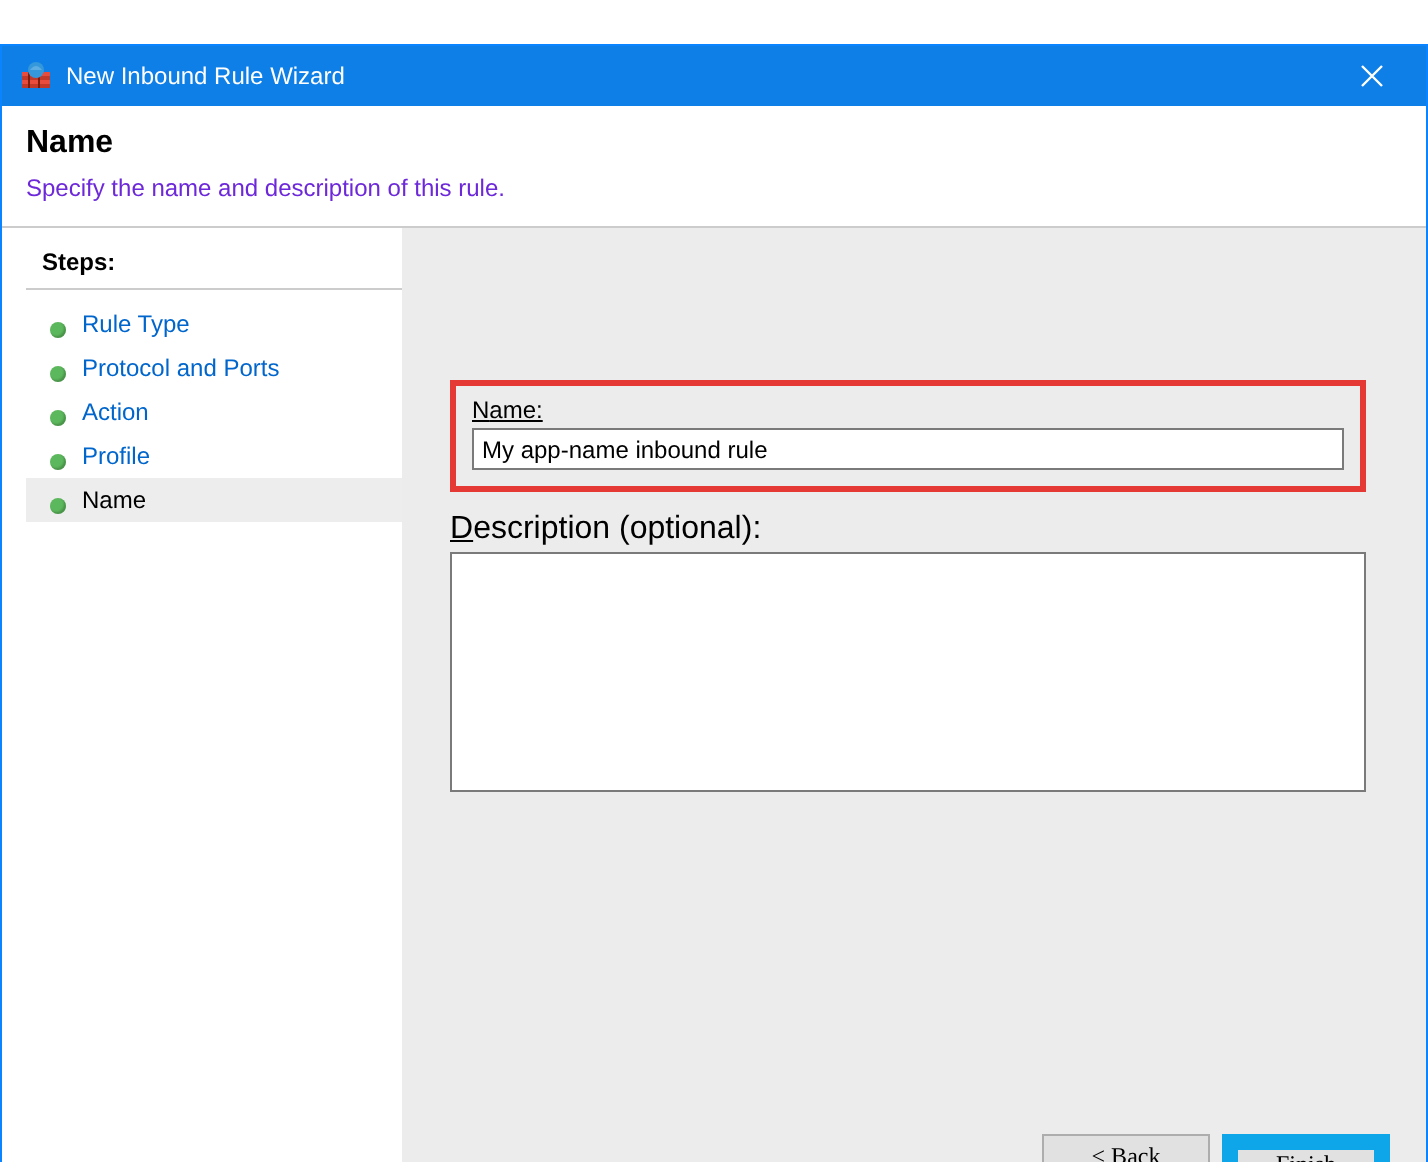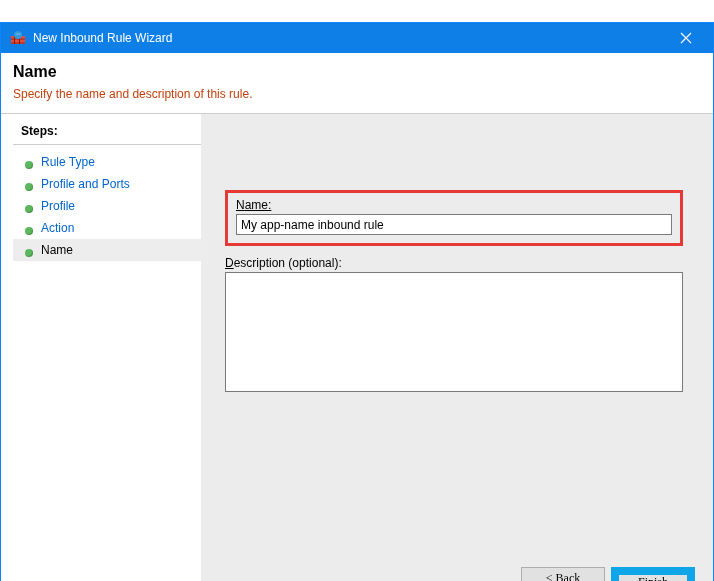--- a/index.html
+++ b/index.html
@@ -16,21 +16,21 @@
   .titlebar .title { font-size: 12px; flex:1; }
   .titlebar .close {
     width: 46px; height: 30px; display: flex; align-items: center; justify-content: center;
     cursor: pointer; color:#fff;
   }
   .titlebar .close svg { width: 12px; height: 12px; }
   .header {
     padding: 10px 12px 12px 12px; border-bottom: 1px solid #ccc; background:#fff; flex-shrink:0;
   }
   .header h1 { font-size: 16px; font-weight: bold; color:#000; margin-bottom:6px;}
-  .header p { font-size: 12px; color:#c2410c; }
+  .header p { font-size: 12px; color:#6d28d9; }
   .content {
     flex:1; display:flex; min-height:0;
   }
   .sidebar {
     width: 200px; background:#fff; border-right: none; padding-top:6px;padding-left:12px;
   }
   .sidebar .steps-label {
     font-weight:bold; font-size:12px; padding: 4px 8px 6px 8px; border-bottom:1px solid #ccc;
   }
   .steps-list { list-style:none; padding:6px 0;}
@@ -49,21 +49,21 @@
     flex:1; background:#ececec; padding: 76px 30px 10px 24px; position:relative;
   }
   .highlight-box {
     border: 3px solid #e53935; padding:5px 8px 8px 8px; margin-bottom:10px;
   }
   .field-label { font-size:12px; text-decoration: underline; text-decoration-color:#000; text-underline-offset:1px; display:inline-block; margin-bottom:2px;}
   .text-input {
     width:100%; height:21px; border:1px solid #7a7a7a; background:#fff; padding:2px 4px;
     font-family: "Segoe UI", Tahoma, sans-serif; font-size:12px;
   }
-  .desc-label { font-size:12px; margin-bottom:2px; display:inline-block;}
+  .desc-label { font-size:16px; margin-bottom:2px; display:inline-block;}
   .textarea {
     width:100%; height:120px; border:1px solid #7a7a7a; background:#fff; padding:4px;
     font-family: "Segoe UI", Tahoma, sans-serif; font-size:12px; resize:none;
   }
   .button-row {
     position:absolute; bottom:12px; right:18px; display:flex; gap:6px;
   }
   .btn {
     width:84px; height:23px; background:#e1e1e1; border:1px solid #adadad;
     font-family: Liberation Serif, serif; font-size:12px; cursor:pointer;
@@ -103,29 +103,29 @@
   <div class="content">
     <div class="sidebar">
       <div class="steps-label">Steps:</div>
       <ul class="steps-list">
         <li class="completed">
           <span class="bullet"></span>
           <span class="label-text">Rule Type</span>
         </li>
         <li class="completed">
           <span class="bullet"></span>
-          <span class="label-text">Profile and Ports</span>
+          <span class="label-text">Protocol and Ports</span>
+        </li>
+        <li class="completed">
+          <span class="bullet"></span>
+          <span class="label-text">Action</span>
         </li>
         <li class="completed">
           <span class="bullet"></span>
           <span class="label-text">Profile</span>
-        </li>
-        <li class="completed">
-          <span class="bullet"></span>
-          <span class="label-text">Action</span>
         </li>
         <li class="current">
           <span class="bullet"></span>
           <span class="label-text">Name</span>
         </li>
       </ul>
     </div>
 
     <div class="main">
       <div class="highlight-box">

